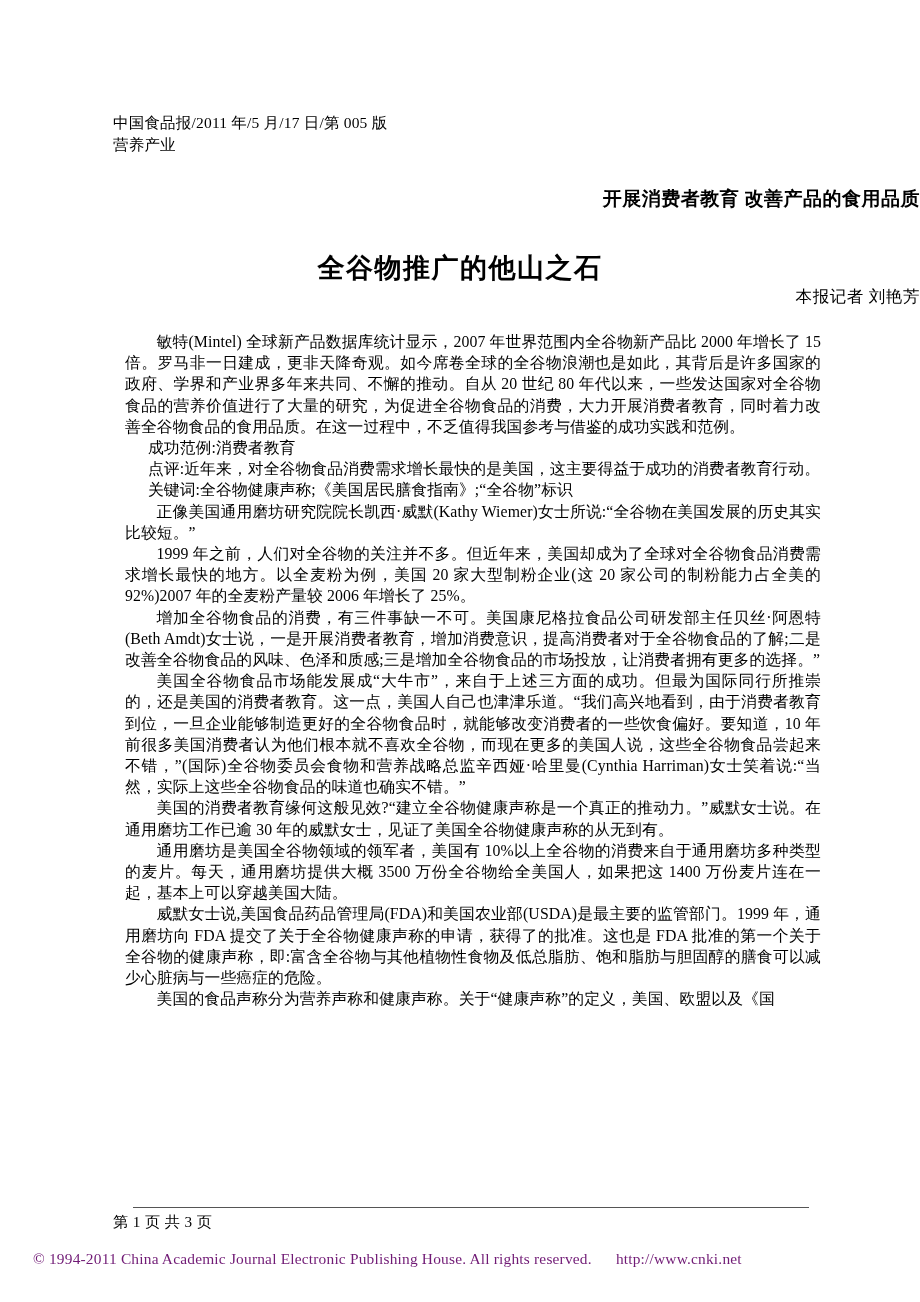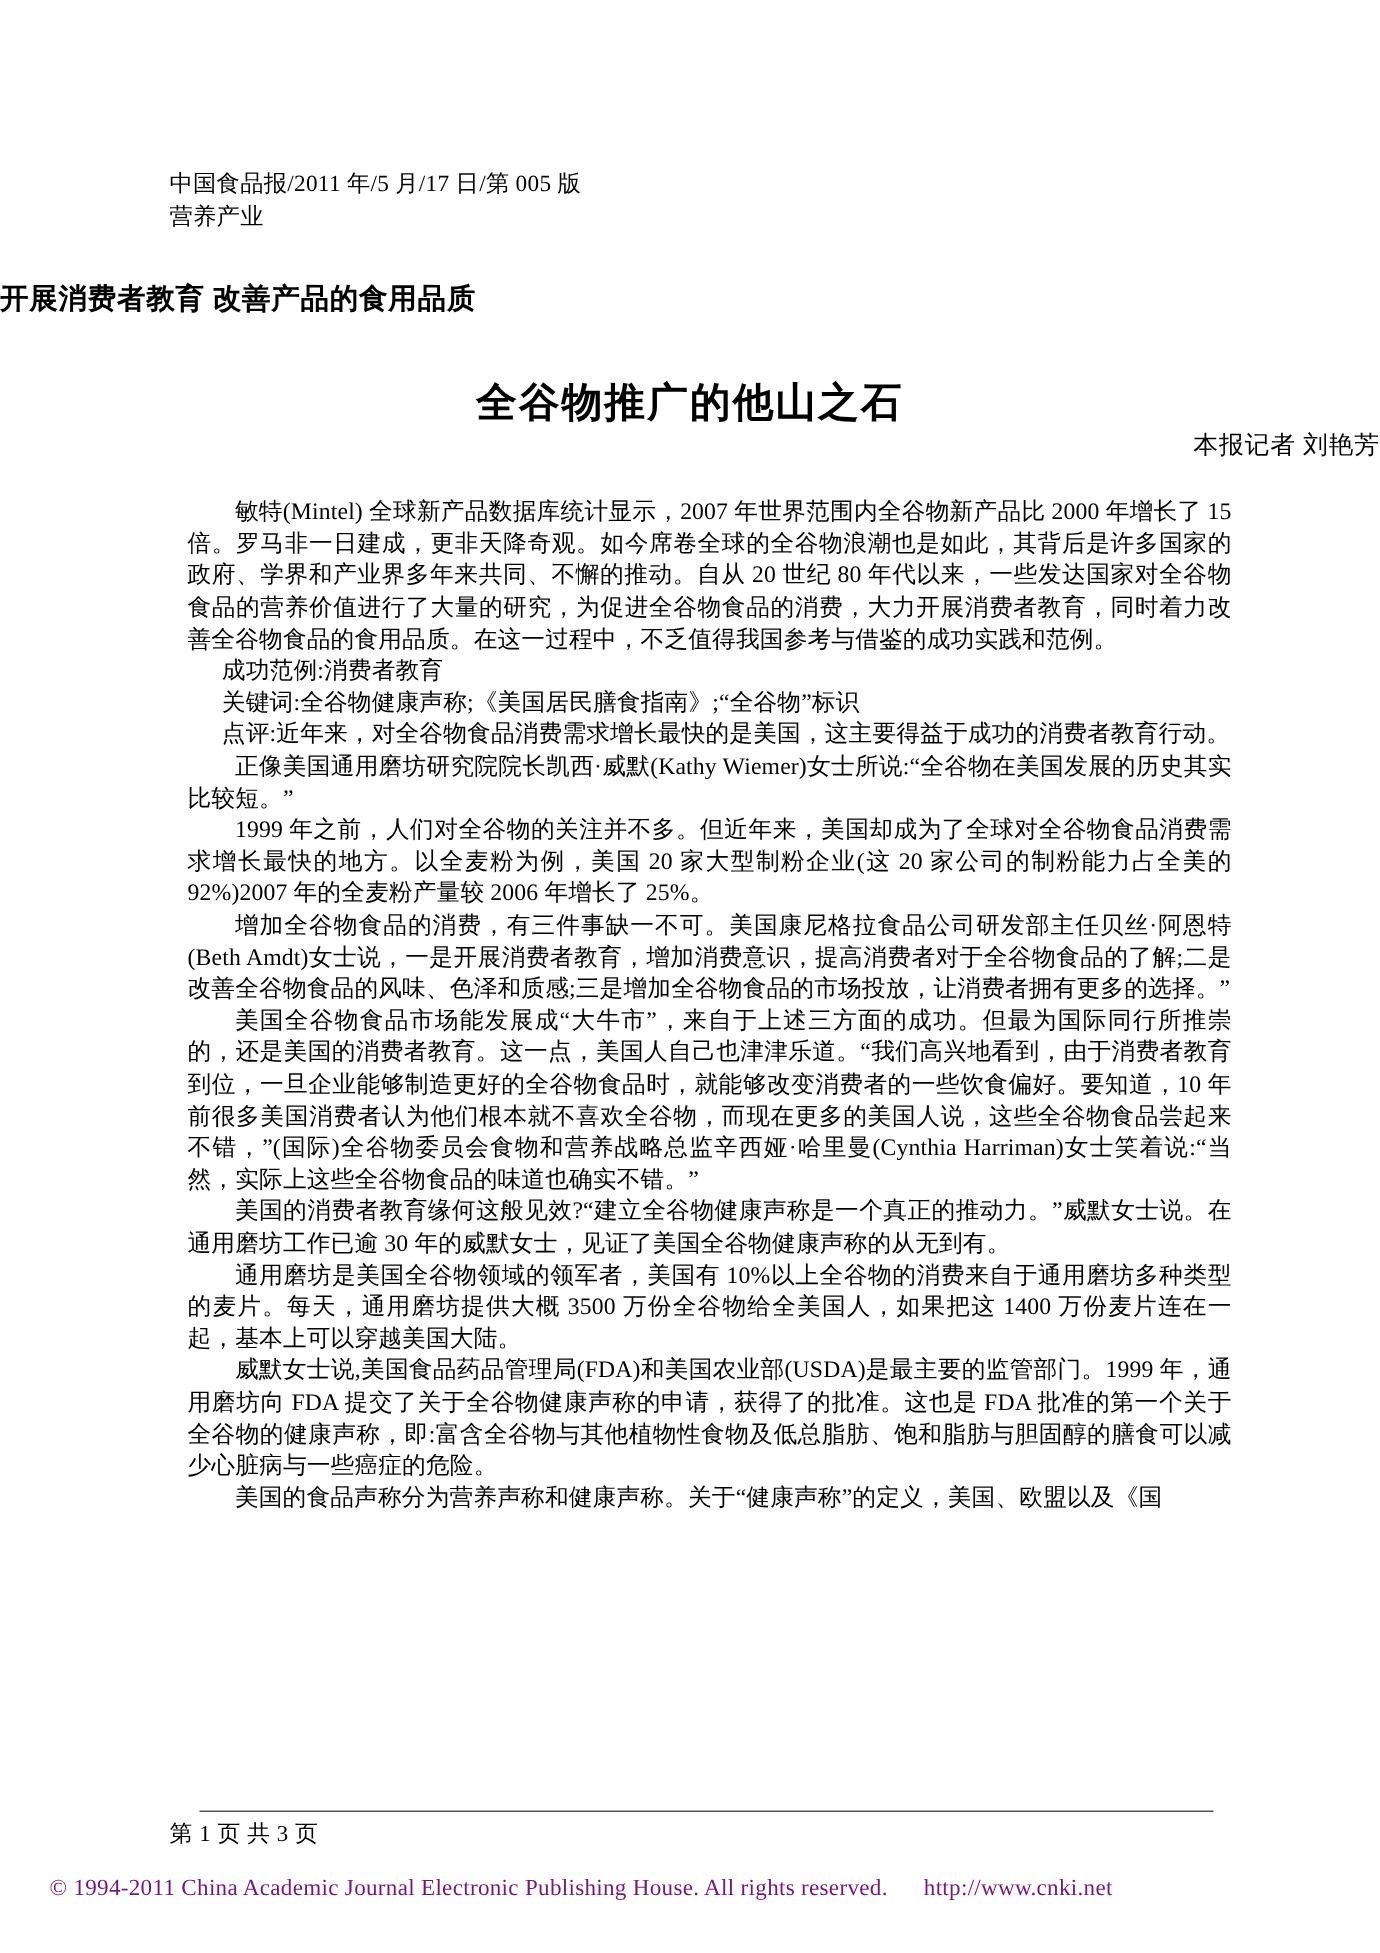--- a/index.html
+++ b/index.html
@@ -34,21 +34,21 @@
     letter-spacing: 0.2px;
   }
   .masthead div { white-space: nowrap; }
 
   
   .kicker {
     position: absolute;
     left: 0;
     top: 186px;
     width: 920px;
-    text-align: left;
+    text-align: right;
     font-size: 19px;
     font-weight: bold;
     letter-spacing: 0.5px;
   }
   .headline {
     position: absolute;
     left: 0;
     top: 232px;
     width: 920px;
     text-align: center;
@@ -127,22 +127,22 @@
     <div>营养产业</div>
   </div>
 
   <div class="kicker">开展消费者教育  改善产品的食用品质</div>
   <h1 class="headline">全谷物推广的他山之石</h1>
   <div class="byline">本报记者  刘艳芳</div>
 
   <div class="body-copy">
     <p>敏特(Mintel) 全球新产品数据库统计显示，2007 年世界范围内全谷物新产品比 2000 年增长了 15 倍。罗马非一日建成，更非天降奇观。如今席卷全球的全谷物浪潮也是如此，其背后是许多国家的政府、学界和产业界多年来共同、不懈的推动。自从 20 世纪 80 年代以来，一些发达国家对全谷物食品的营养价值进行了大量的研究，为促进全谷物食品的消费，大力开展消费者教育，同时着力改善全谷物食品的食用品质。在这一过程中，不乏值得我国参考与借鉴的成功实践和范例。</p>
     <p class="noindent">成功范例:消费者教育</p>
+    <p class="noindent">点评:近年来，对全谷物食品消费需求增长最快的是美国，这主要得益于成功的消费者教育行动。</p>
     <p class="noindent">关键词:全谷物健康声称;《美国居民膳食指南》;“全谷物”标识</p>
-    <p class="noindent">点评:近年来，对全谷物食品消费需求增长最快的是美国，这主要得益于成功的消费者教育行动。</p>
     <p>正像美国通用磨坊研究院院长凯西·威默(Kathy Wiemer)女士所说:“全谷物在美国发展的历史其实比较短。”</p>
     <p>1999 年之前，人们对全谷物的关注并不多。但近年来，美国却成为了全球对全谷物食品消费需求增长最快的地方。以全麦粉为例，美国 20 家大型制粉企业(这 20 家公司的制粉能力占全美的 92%)2007 年的全麦粉产量较 2006 年增长了 25%。</p>
     <p>增加全谷物食品的消费，有三件事缺一不可。美国康尼格拉食品公司研发部主任贝丝·阿恩特(Beth Amdt)女士说，一是开展消费者教育，增加消费意识，提高消费者对于全谷物食品的了解;二是改善全谷物食品的风味、色泽和质感;三是增加全谷物食品的市场投放，让消费者拥有更多的选择。”</p>
     <p>美国全谷物食品市场能发展成“大牛市”，来自于上述三方面的成功。但最为国际同行所推崇的，还是美国的消费者教育。这一点，美国人自己也津津乐道。“我们高兴地看到，由于消费者教育到位，一旦企业能够制造更好的全谷物食品时，就能够改变消费者的一些饮食偏好。要知道，10 年前很多美国消费者认为他们根本就不喜欢全谷物，而现在更多的美国人说，这些全谷物食品尝起来不错，”(国际)全谷物委员会食物和营养战略总监辛西娅·哈里曼(Cynthia Harriman)女士笑着说:“当然，实际上这些全谷物食品的味道也确实不错。”</p>
     <p>美国的消费者教育缘何这般见效?“建立全谷物健康声称是一个真正的推动力。”威默女士说。在通用磨坊工作已逾 30 年的威默女士，见证了美国全谷物健康声称的从无到有。</p>
     <p>通用磨坊是美国全谷物领域的领军者，美国有 10%以上全谷物的消费来自于通用磨坊多种类型的麦片。每天，通用磨坊提供大概 3500 万份全谷物给全美国人，如果把这 1400 万份麦片连在一起，基本上可以穿越美国大陆。</p>
     <p>威默女士说,美国食品药品管理局(FDA)和美国农业部(USDA)是最主要的监管部门。1999 年，通用磨坊向 FDA 提交了关于全谷物健康声称的申请，获得了的批准。这也是 FDA 批准的第一个关于全谷物的健康声称，即:富含全谷物与其他植物性食物及低总脂肪、饱和脂肪与胆固醇的膳食可以减少心脏病与一些癌症的危险。</p>
     <p>美国的食品声称分为营养声称和健康声称。关于“健康声称”的定义，美国、欧盟以及《国</p>
   </div>
 

